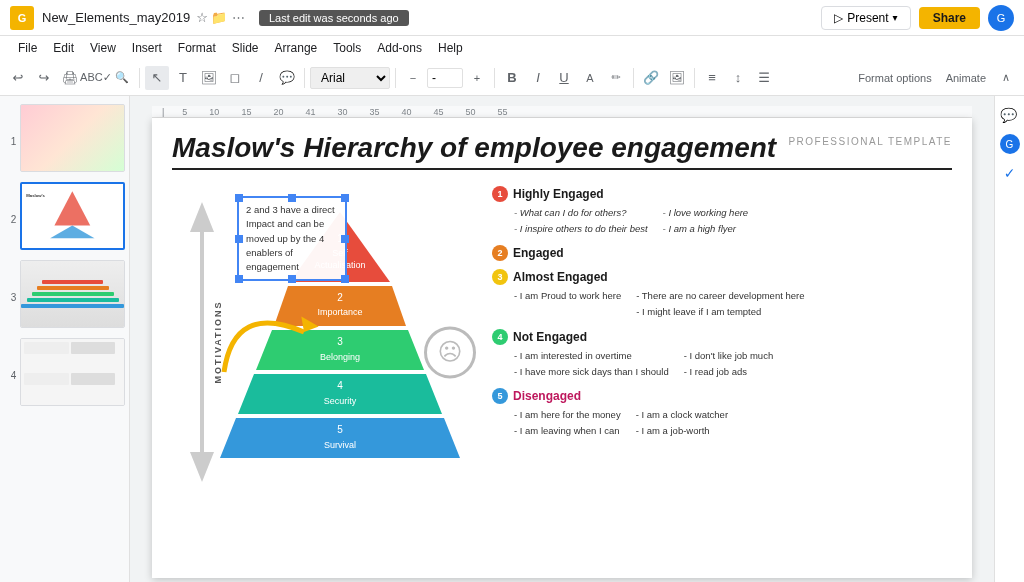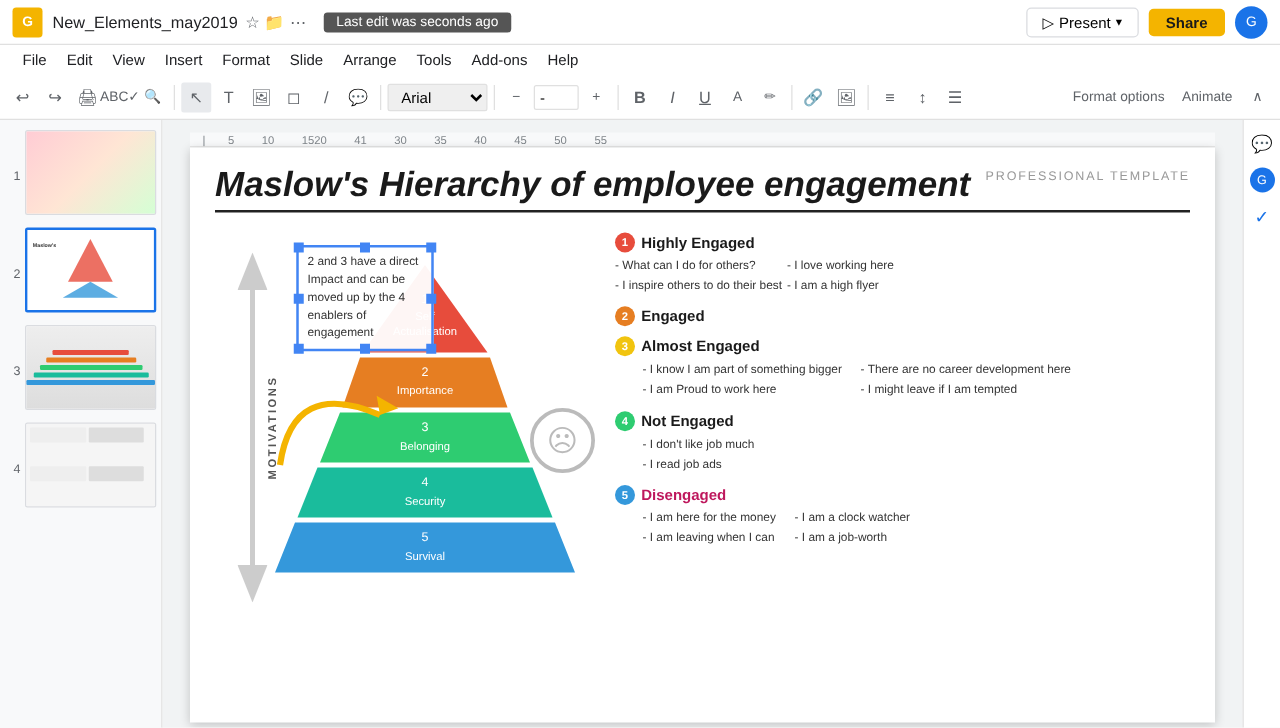--- a/index.html
+++ b/index.html
@@ -165,21 +165,21 @@
       </div>
     </div>
   </div>
 
   <div id="canvas-area">
 
     <div style="width:820px;height:14px;background:#f8f9fa;border-bottom:1px solid #e0e0e0;display:flex;align-items:center;font-size:9px;color:#80868b;padding:0 10px;gap:0;overflow:hidden;">
       <span style="margin-right:18px;">|</span>
       <span style="margin-right:22px;">5</span>
       <span style="margin-right:22px;">10</span>
-      <span style="">15</span>
+      <span style="margin-right:22px;">15</span>
       <span style="margin-right:22px;">20</span>
       <span style="margin-right:22px;">41</span>
       <span style="margin-right:22px;">30</span>
       <span style="margin-right:22px;">35</span>
       <span style="margin-right:22px;">40</span>
       <span style="margin-right:22px;">45</span>
       <span style="margin-right:22px;">50</span>
       <span>55</span>
     </div>
 
@@ -250,21 +250,21 @@
           </svg>
         </div>
 
         <div style="flex:1;font-size:10px;padding-top:4px;">
 
           <div style="margin-bottom:8px;">
             <div style="display:flex;align-items:center;gap:5px;margin-bottom:3px;">
               <div style="width:16px;height:16px;border-radius:50%;background:#e74c3c;display:flex;align-items:center;justify-content:center;font-size:9px;font-weight:bold;color:#fff;flex-shrink:0;">1</div>
               <span style="font-size:12px;font-weight:bold;color:#1a1a1a;">Highly Engaged</span>
             </div>
-            <div style="display:flex;gap:4px;">
+            <div style="display:flex;gap:15px;margin-left:22px;font-style:italic;">
               <div>
                 <div style="font-size:9.5px;color:#333;line-height:1.7;">- What can I do for others?</div>
                 <div style="font-size:9.5px;color:#333;line-height:1.7;">- I inspire others to do their best</div>
               </div>
               <div>
                 <div style="font-size:9.5px;color:#333;line-height:1.7;">- I love working here</div>
                 <div style="font-size:9.5px;color:#333;line-height:1.7;">- I am a high flyer</div>
               </div>
             </div>
           </div>
@@ -276,36 +276,39 @@
             </div>
           </div>
 
           <div style="margin-bottom:8px;">
             <div style="display:flex;align-items:center;gap:5px;margin-bottom:3px;">
               <div style="width:16px;height:16px;border-radius:50%;background:#f1c40f;display:flex;align-items:center;justify-content:center;font-size:9px;font-weight:bold;color:#fff;flex-shrink:0;">3</div>
               <span style="font-size:12px;font-weight:bold;color:#1a1a1a;">Almost Engaged</span>
             </div>
             <div style="display:flex;gap:15px;margin-left:22px;">
               <div>
-                <div style="font-size:9.5px;color:#333;line-height:1.7;">- I know I am part of something bigger</div>
                 <div style="font-size:9.5px;color:#333;line-height:1.7;">- I am Proud to work here</div>
               </div>
               <div>
                 <div style="font-size:9.5px;color:#333;line-height:1.7;">- There are no career development here</div>
                 <div style="font-size:9.5px;color:#333;line-height:1.7;">- I might leave if I am tempted</div>
               </div>
             </div>
           </div>
 
           <div style="margin-bottom:8px;">
             <div style="display:flex;align-items:center;gap:5px;margin-bottom:3px;">
               <div style="width:16px;height:16px;border-radius:50%;background:#2ecc71;display:flex;align-items:center;justify-content:center;font-size:9px;font-weight:bold;color:#fff;flex-shrink:0;">4</div>
               <span style="font-size:12px;font-weight:bold;color:#1a1a1a;text-align:right;">Not Engaged</span>
             </div>
             <div style="display:flex;gap:15px;margin-left:22px;">
+              <div>
+                <div style="font-size:9.5px;color:#333;line-height:1.7;">- I am interested in overtime</div>
+                <div style="font-size:9.5px;color:#333;line-height:1.7;">- I have more sick days than I should</div>
+              </div>
               <div>
                 <div style="font-size:9.5px;color:#333;line-height:1.7;">- I don't like job much</div>
                 <div style="font-size:9.5px;color:#333;line-height:1.7;">- I read job ads</div>
               </div>
             </div>
           </div>
 
           <div style="margin-bottom:8px;">
             <div style="display:flex;align-items:center;gap:5px;margin-bottom:3px;">
               <div style="width:16px;height:16px;border-radius:50%;background:#3498db;display:flex;align-items:center;justify-content:center;font-size:9px;font-weight:bold;color:#fff;flex-shrink:0;">5</div>

